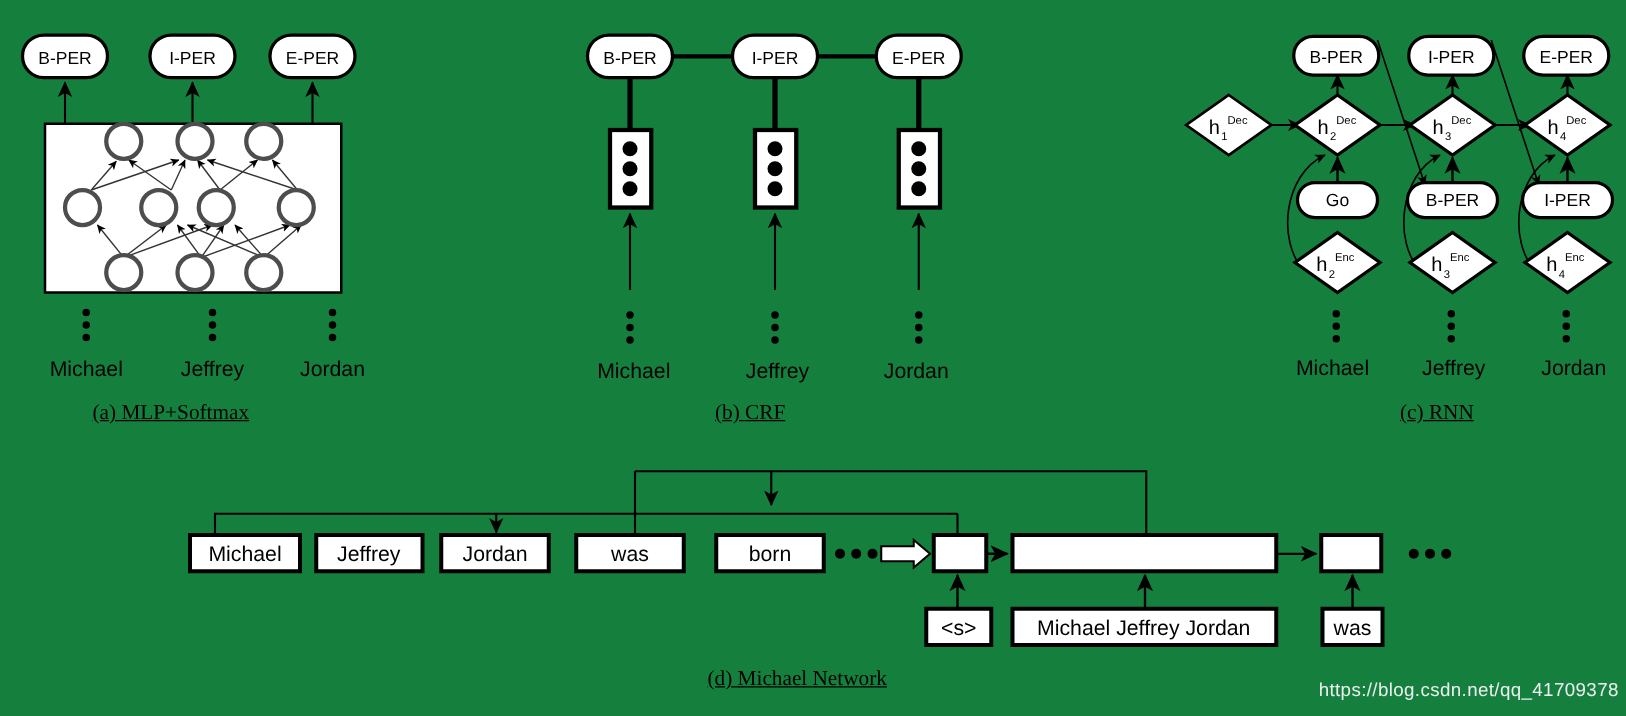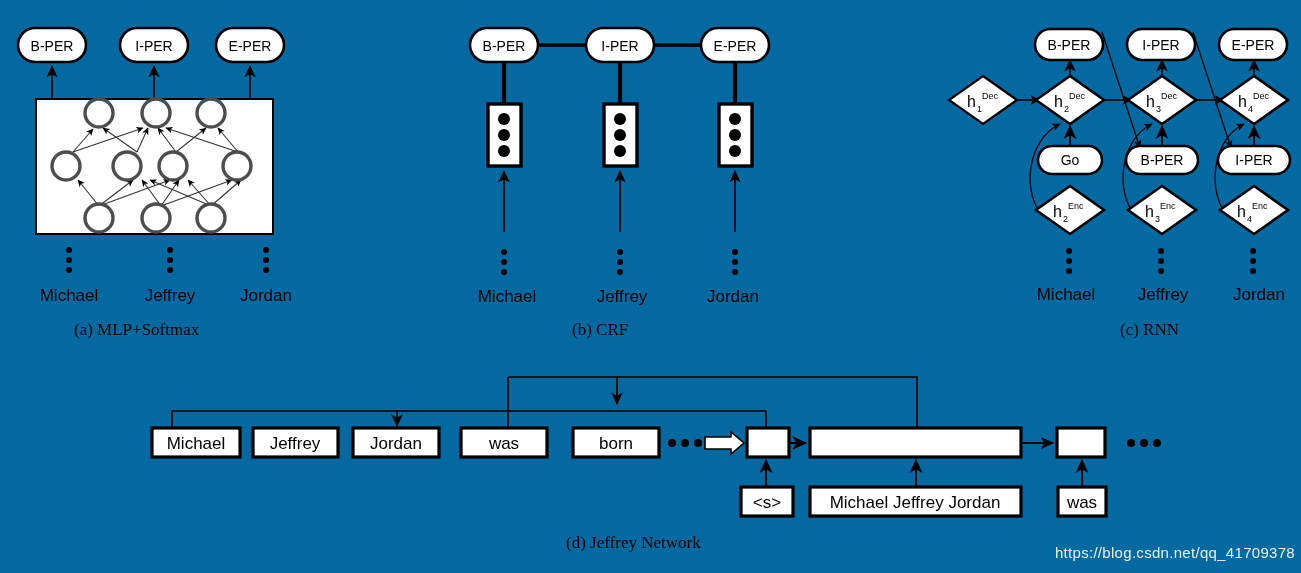--- a/index.html
+++ b/index.html
@@ -1,20 +1,20 @@
 <!DOCTYPE html>
 <html><head>
 <meta charset="utf-8">
 <style>
   html,body{margin:0;padding:0;background:#ffffff;}
-  #page{position:relative;width:1301px;height:573px;background:#0369a1;overflow:hidden;
+  #page{position:relative;width:1301px;height:573px;background:#15803d;overflow:hidden;
         font-family:"Liberation Sans",sans-serif;}
   svg{display:block;position:absolute;left:0;top:0;}
   .cap{position:absolute;font-family:"Liberation Serif",serif;font-size:17px;color:#000;
-       white-space:nowrap;}
+       white-space:nowrap;text-decoration:underline;}
   .wm{position:absolute;right:6px;bottom:12px;font-family:"Liberation Sans",sans-serif;
       font-size:15px;color:#eceff1;letter-spacing:.3px;white-space:nowrap;}
   text{font-family:"Liberation Sans",sans-serif;fill:#000;}
   .tag{font-size:14px;}
   .word{font-size:17px;}
   .hsub{font-size:9px;}
   .hmain{font-size:16px;}
   .boxtxt{font-size:17px;}
 </style>
 </head>
@@ -358,17 +358,17 @@
     <g>
       <rect x="1058" y="487" width="48" height="29" fill="#fff" stroke="#000" stroke-width="3.2"></rect>
       <text class="boxtxt" x="1082" y="508" text-anchor="middle">was</text>
     </g>
   </g>
 </svg>
 
 <div class="cap" style="left:74px;  top:320px;">(a) MLP+Softmax</div>
 <div class="cap" style="left:572px; top:320px;">(b) CRF</div>
 <div class="cap" style="left:1120px;top:320px;">(c) RNN</div>
-<div class="cap" style="left:566px; top:533px;">(d) Jeffrey Network</div>
+<div class="cap" style="left:566px; top:533px;">(d) Michael Network</div>
 
 <div class="wm">https://blog.csdn.net/qq_41709378</div>
 
 </div>
 
 </body></html>

